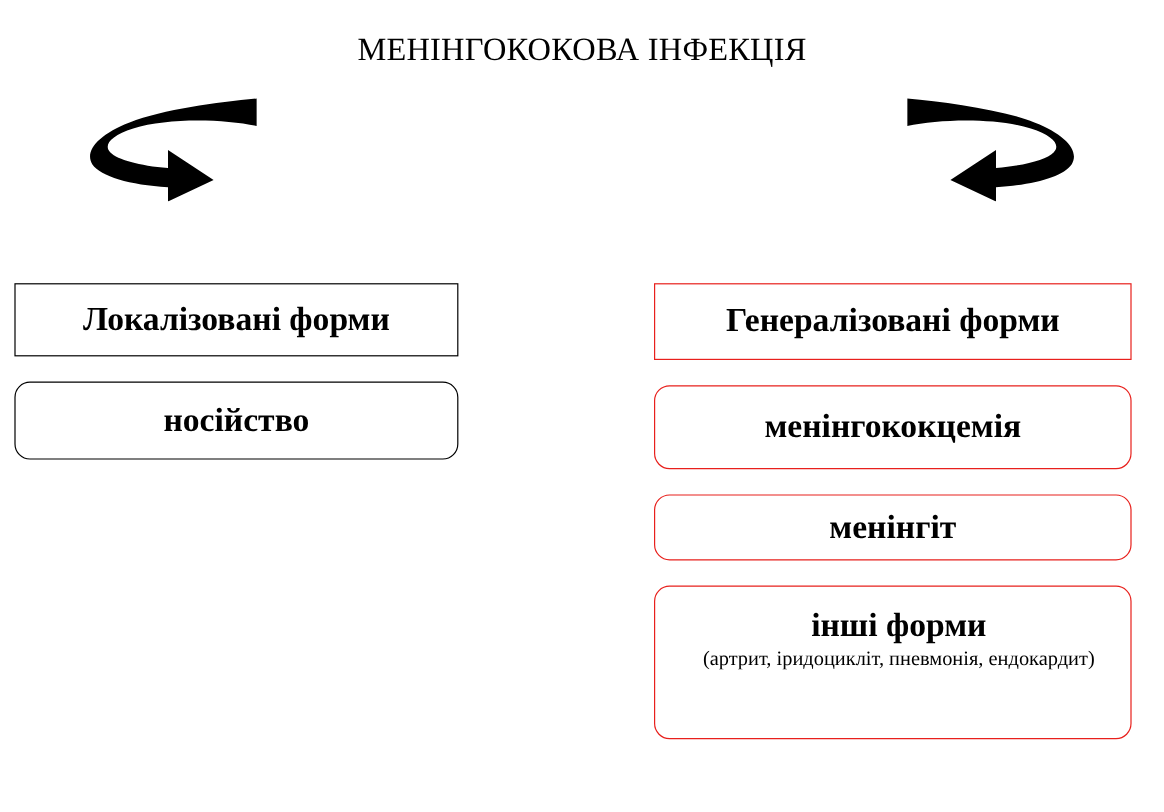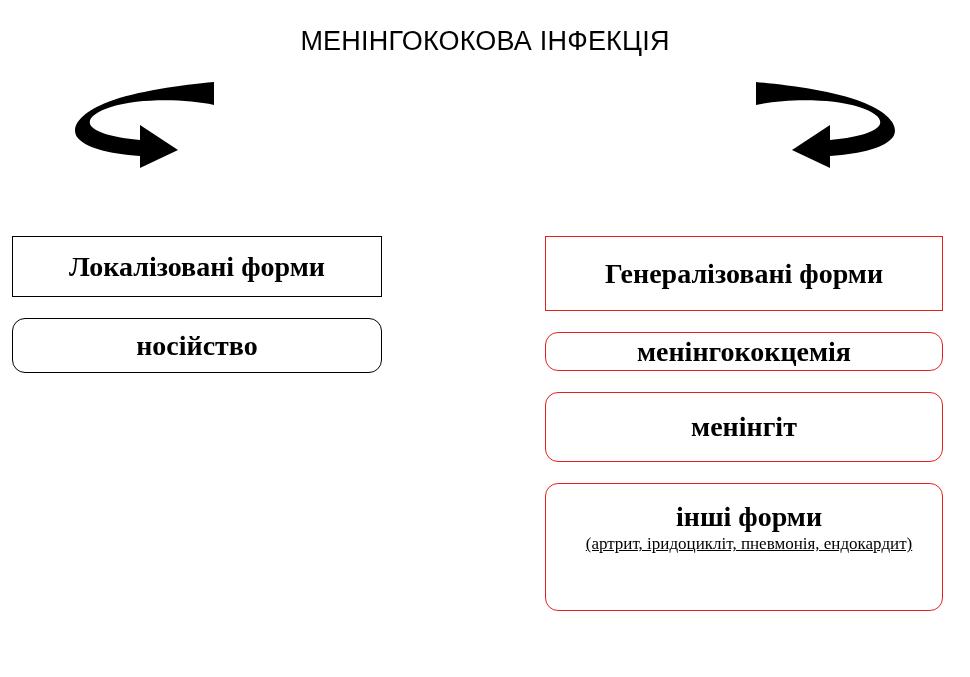--- a/index.html
+++ b/index.html
@@ -17,21 +17,21 @@
     -webkit-font-smoothing: antialiased;
   }
 
   
   #slide-title {
     position: absolute;
     left: 0;
     top: 26px;
     width: 970px;
     text-align: center;
-    font-family: Liberation Sans, sans-serif;
+    font-family: Liberation Serif, serif;
     font-size: 27px;
     font-weight: 400;
     letter-spacing: 0.2px;
     color: #000000;
     line-height: 1.12;
     white-space: nowrap;
   }
 
   
   .loop-arrow {
@@ -78,31 +78,30 @@
     line-height: 1.05;
     white-space: nowrap;
   }
   .box-sublabel {
     font-family: "Liberation Serif", "DejaVu Serif", serif;
     font-weight: 400;
     font-size: 17px;
     line-height: 1.3;
     margin-top: 2px;
     padding: 0 16px;
-    text-decoration: underline;
   }
 
   
   #box-localized-heading    { height: 61px; }
-  #box-carriage             { height: 55px; }
+  #box-carriage             { height: 65px; }
   #box-nasopharyngitis      { height: 55px; }
 
-  #box-generalized-heading  { height: 75px; }
-  #box-meningococcemia      { height: 39px; }
-  #box-meningitis           { height: 70px; }
+  #box-generalized-heading  { height: 64px; }
+  #box-meningococcemia      { height: 70px; }
+  #box-meningitis           { height: 55px; }
   #box-combined             { height: 56px; }
   #box-other-forms          { height: 128px; justify-content: flex-start; padding-top: 18px; padding-left: 10px; }
 </style>
 </head>
 <body>
 
 <div id="slide-title">МЕНІНГОКОКОВА ІНФЕКЦІЯ</div>
 
 <div class="loop-arrow" id="arrow-left">
   <svg class="loop-arrow-svg" viewBox="0 0 140 92" xmlns="http://www.w3.org/2000/svg">

